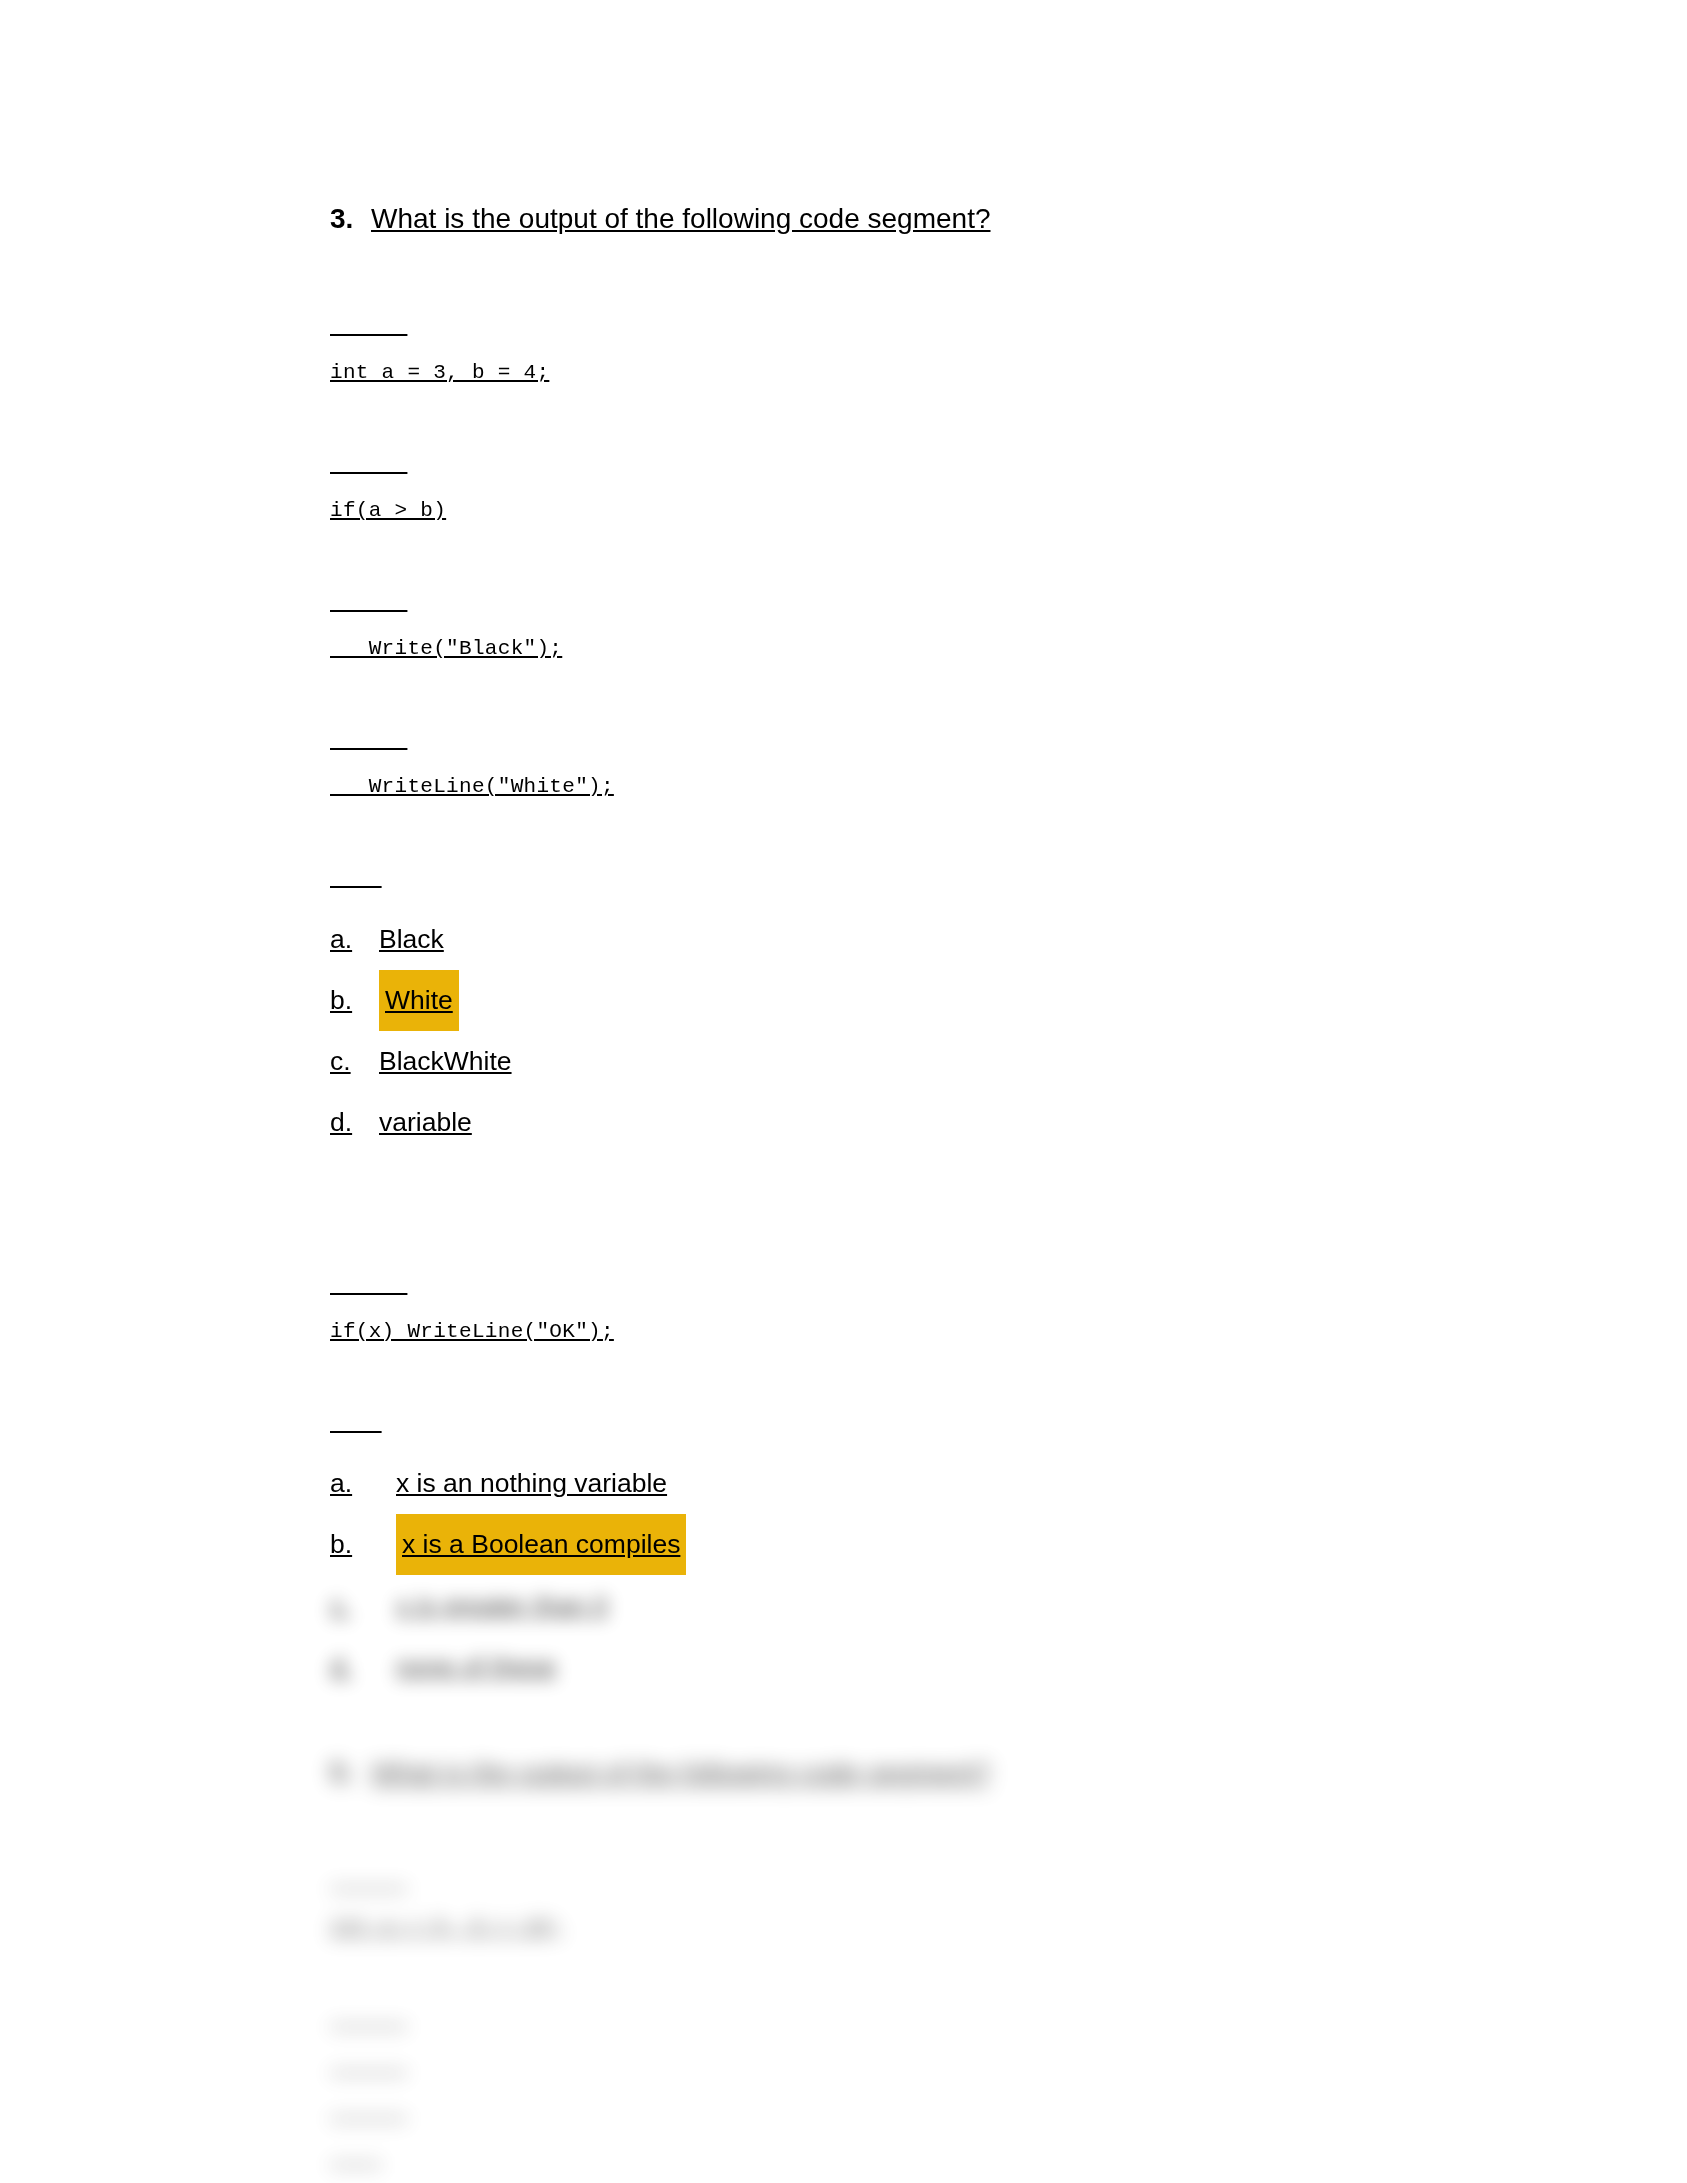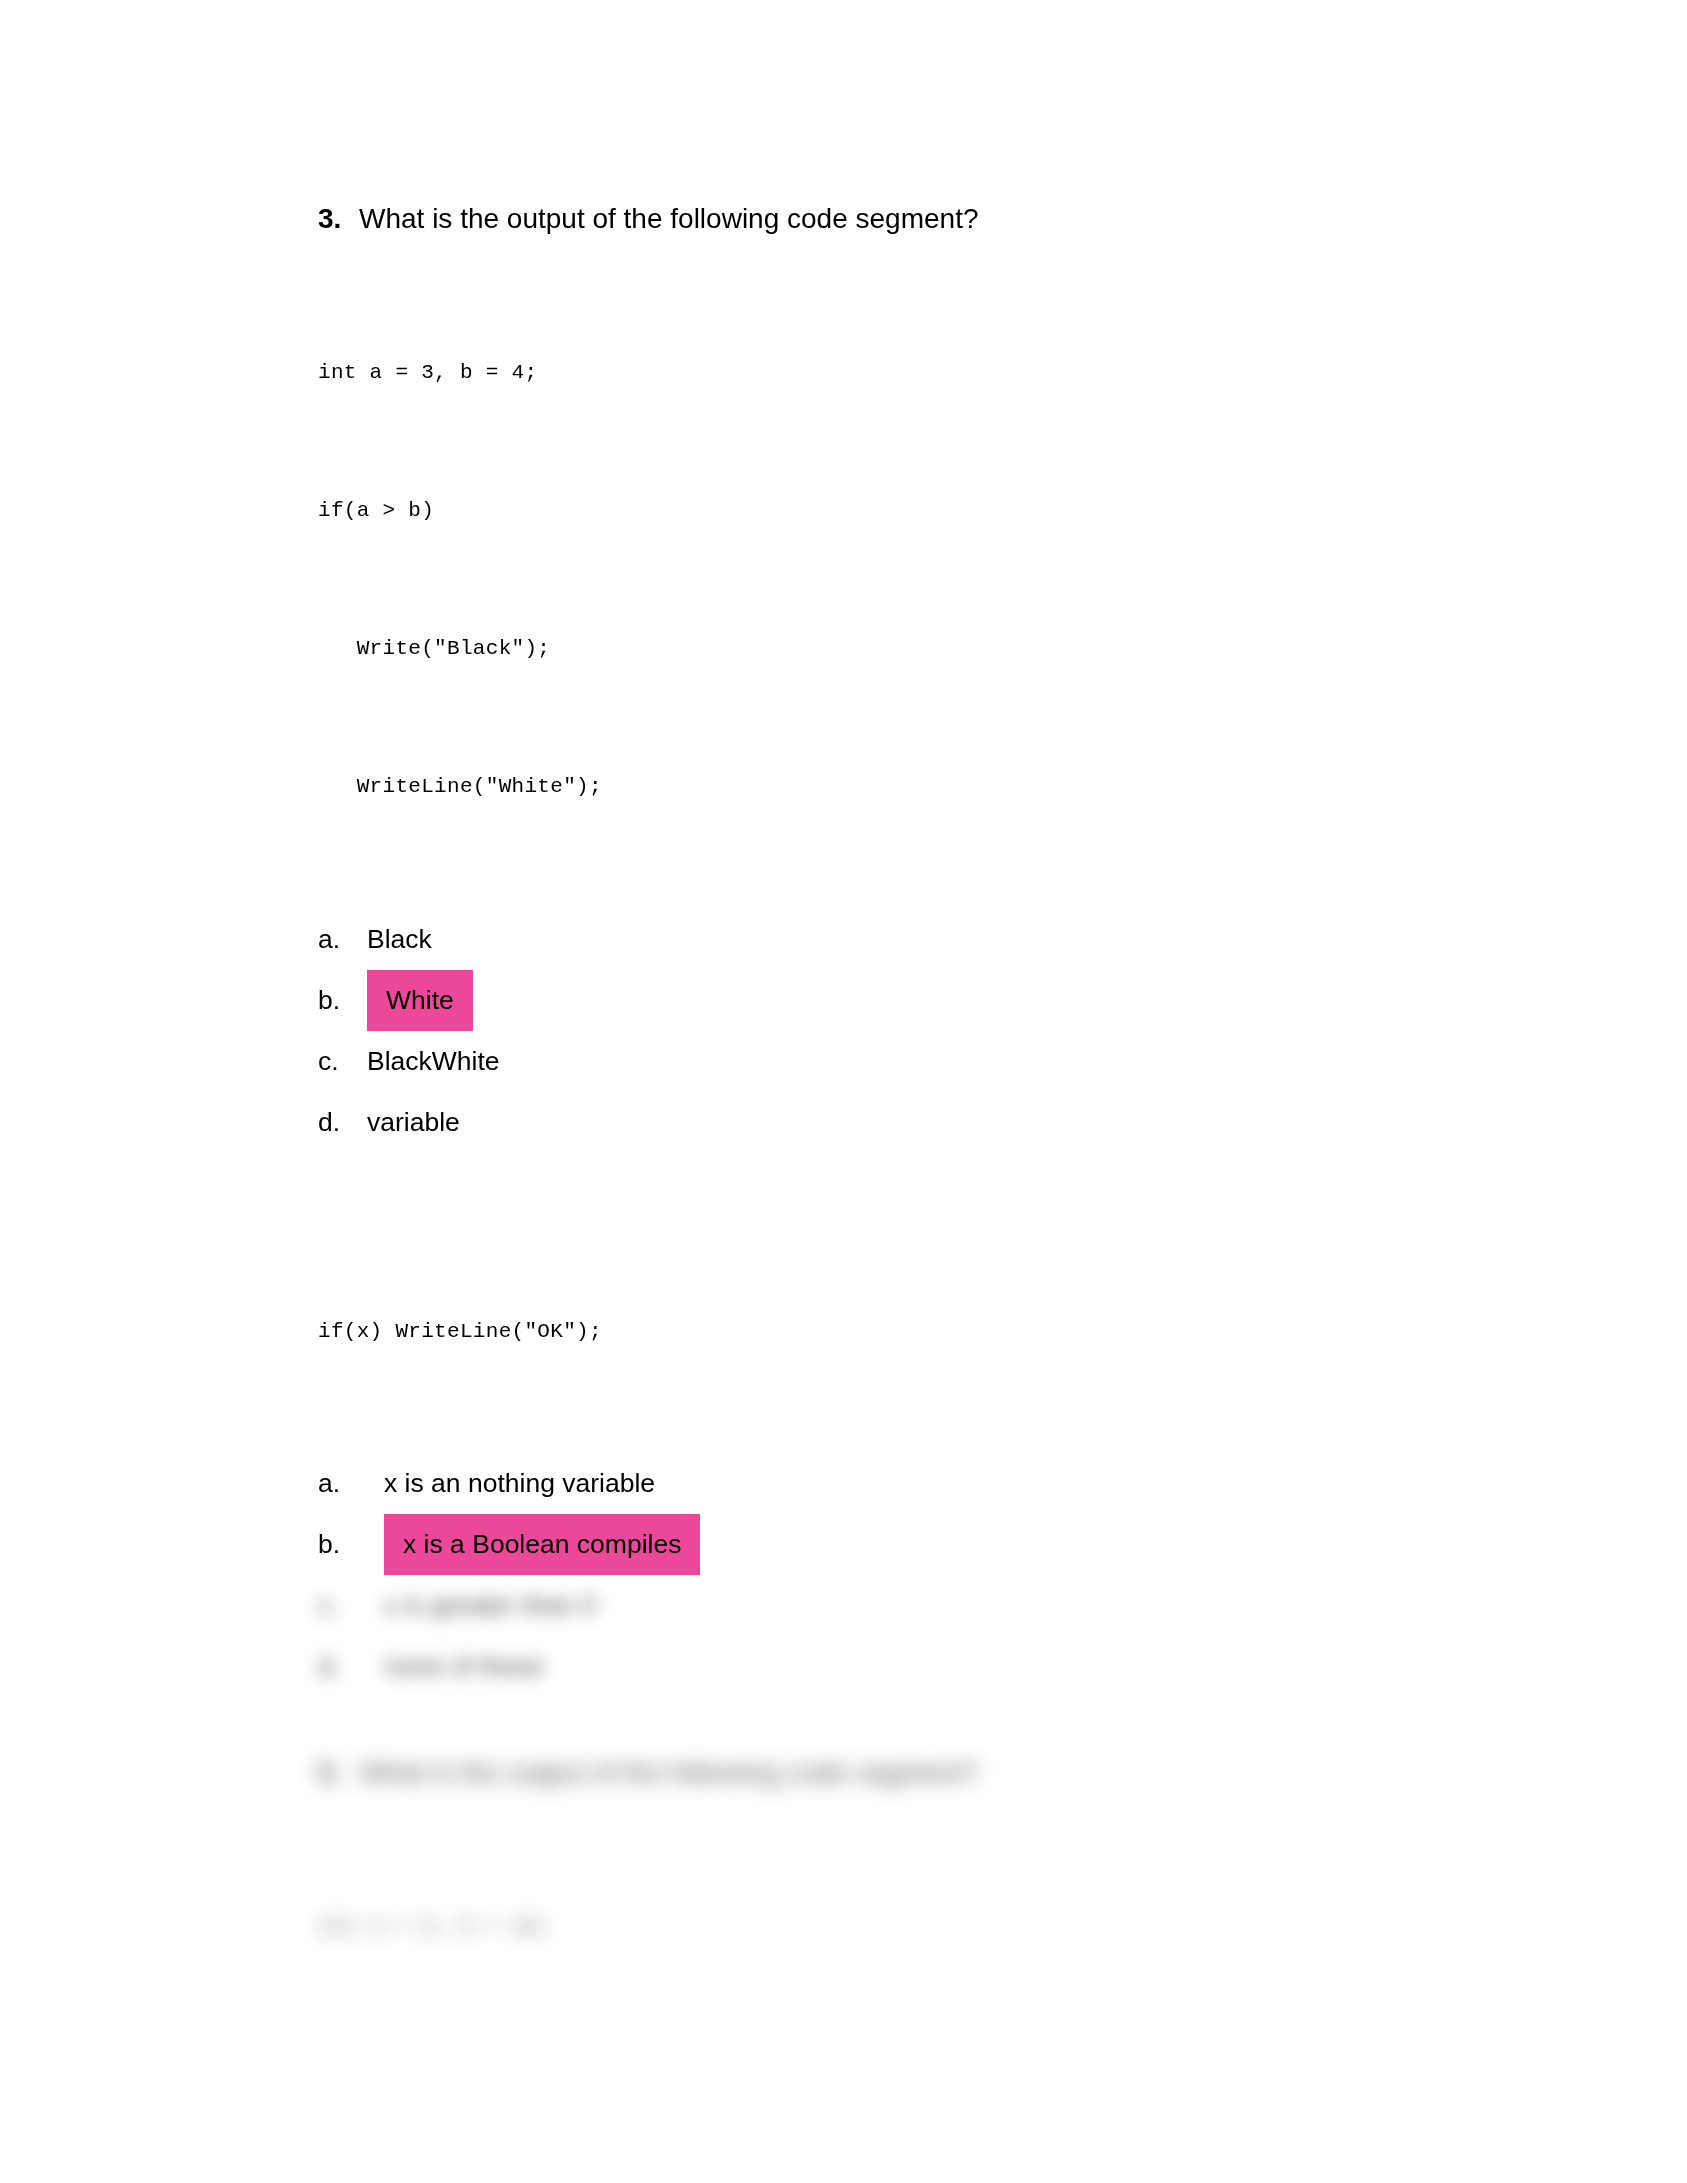--- a/index.html
+++ b/index.html
@@ -20,21 +20,22 @@
     position: relative;
     width: 1687px;
     height: 2183px;
     background: #ffffff;
     box-sizing: border-box;
     padding: 192px 271px 0 318px;
   }
 
   
   .question-block {
-    margin: 0 0 0 0;
+    margin: 0 0 0 12px;
+    text-decoration: underline;
   }
 
   .q-heading {
     font-size: 28px;
     line-height: 54px;
     font-weight: 400;
     margin: 0 0 12px 0;
     display: block;
     max-width: 1098px;
   }
@@ -81,22 +82,22 @@
     font-size: 26.5px;
   }
   .opt-marker.wide {
     width: 66px;
     flex: 0 0 66px;
   }
   .opt-text {
     display: inline-block;
   }
   .opt-text.highlight {
-    background-color: #ec4899;
-    padding: 0 19px;
+    background-color: #eab308;
+    padding: 0 6px;
     box-decoration-break: clone;
     -webkit-box-decoration-break: clone;
   }
 
   
   .gap-lg { height: 64px; }
   .gap-md { height: 49px; }
 
   
   .blurred {

